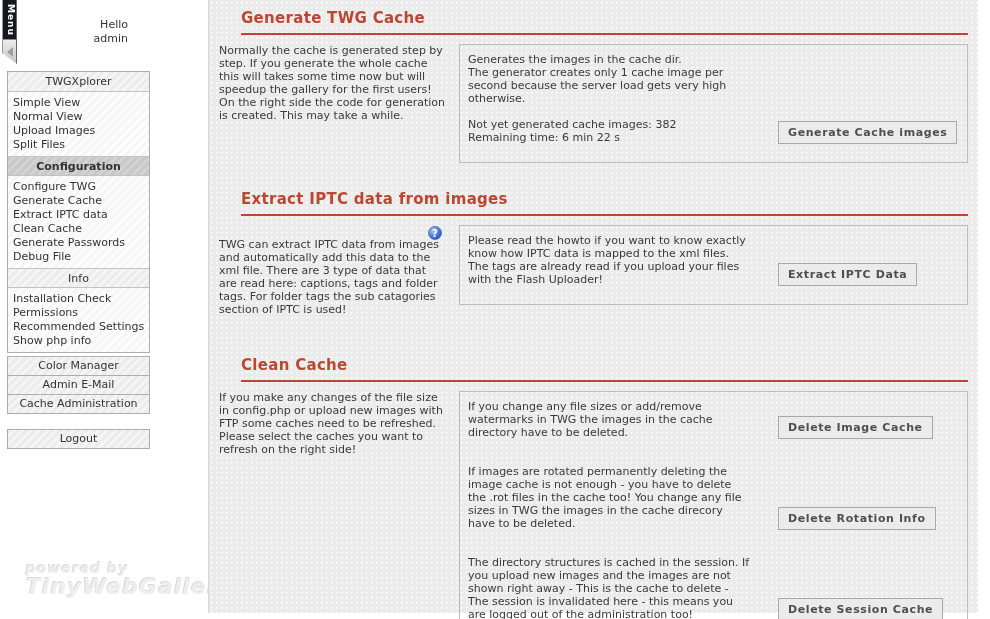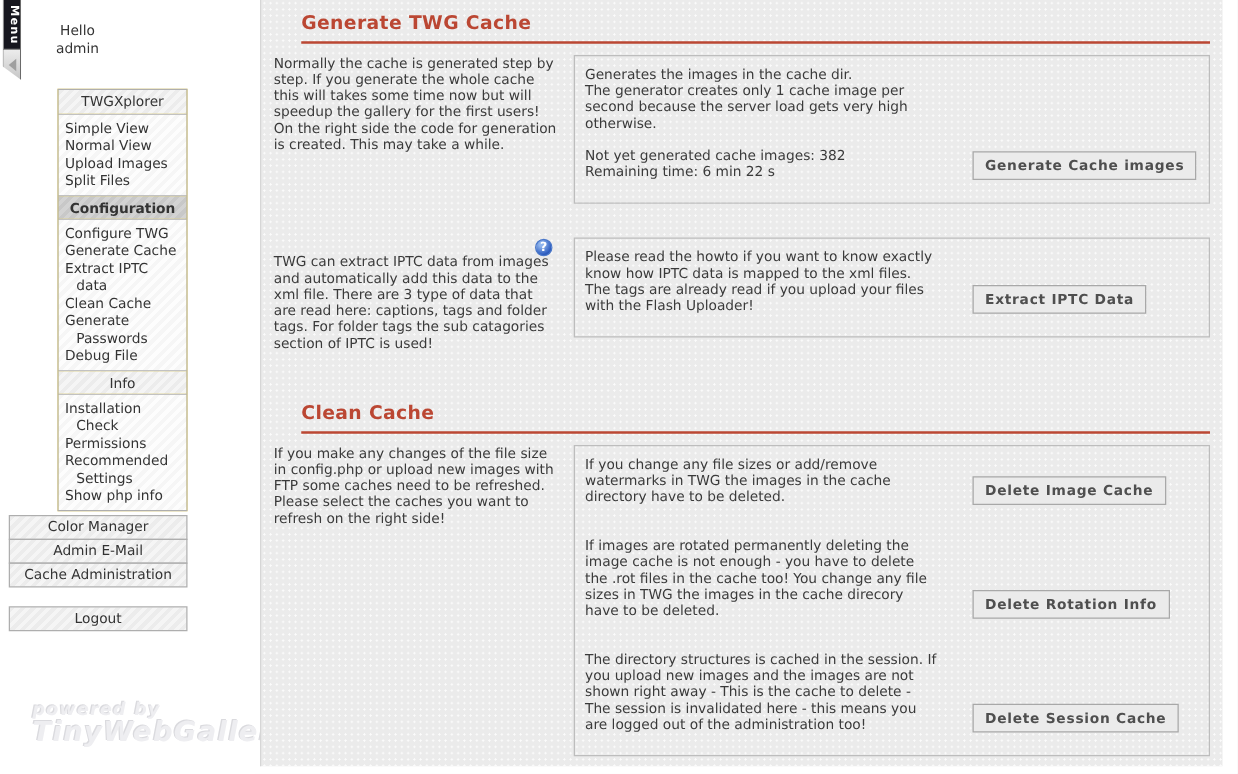--- a/index.html
+++ b/index.html
@@ -23,25 +23,25 @@
     display: flex; align-items: center; justify-content: center;
     width: 100%; height: 24px; background: linear-gradient(#ececec, #c6c6c6);
   }
   .tri-left {
     width: 0; height: 0; display: block;
     border-top: 5px solid transparent; border-bottom: 5px solid transparent;
     border-right: 6px solid #9f9f9f;
   }
 
   
-  .greeting { position: absolute; top: 18px; left: 12px; width: 100px; text-align: center; line-height: 14px; color: #333; }
+  .greeting { position: absolute; top: 18px; left: 28px; width: 100px; text-align: right; line-height: 14px; color: #333; }
 
   
   .sidebar { position: absolute; top: 71px; left: 7px; width: 143px; }
-  .sb-main-box { border: 1px solid #aeaeae; background: #fde047; margin-left: 39px; }
+  .sb-main-box { border: 1px solid #aeaeae; background: #f9a8d4; }
   .sb-header {
     height: 20px; line-height: 20px; text-align: center; color: #333;
     background: repeating-linear-gradient(135deg, #ececec 0 3px, #f5f5f5 3px 6px);
     border-top: 1px solid #c2c2c2; border-bottom: 1px solid #c2c2c2;
   }
   .sb-main-box > .sb-header:first-child { border-top: none; }
   .sb-header.bold {
     font-weight: bold;
     background: repeating-linear-gradient(135deg, #c8c8c8 0 3px, #d3d3d3 3px 6px);
   }
@@ -170,20 +170,21 @@
 
 Not yet generated cache images: 382
 Remaining time: 6 min 22 s</div>
           <div class="row-btn-wrap"><button class="twg-btn">Generate Cache images</button></div>
         </div>
       </div>
     </div>
   </div>
 
   <div class="sec">
+    <div class="sec-title">Extract IPTC data from images</div>
     <div class="sec-body">
       <div class="sec-desc">
         <span>TWG can extract IPTC data from images and automatically add this data to the xml file. There are 3 type of data that are read here: captions, tags and folder tags. For folder tags the sub catagories section of IPTC is used!</span>
         <span class="help-icon">?</span>
       </div>
       <div class="sec-box">
         <div class="box-row">
           <div class="row-text">Please read the howto if you want to know exactly know how IPTC data is mapped to the xml files. The tags are already read if you upload your files with the Flash Uploader!</div>
           <div class="row-btn-wrap"><button class="twg-btn">Extract IPTC Data</button></div>
         </div>

